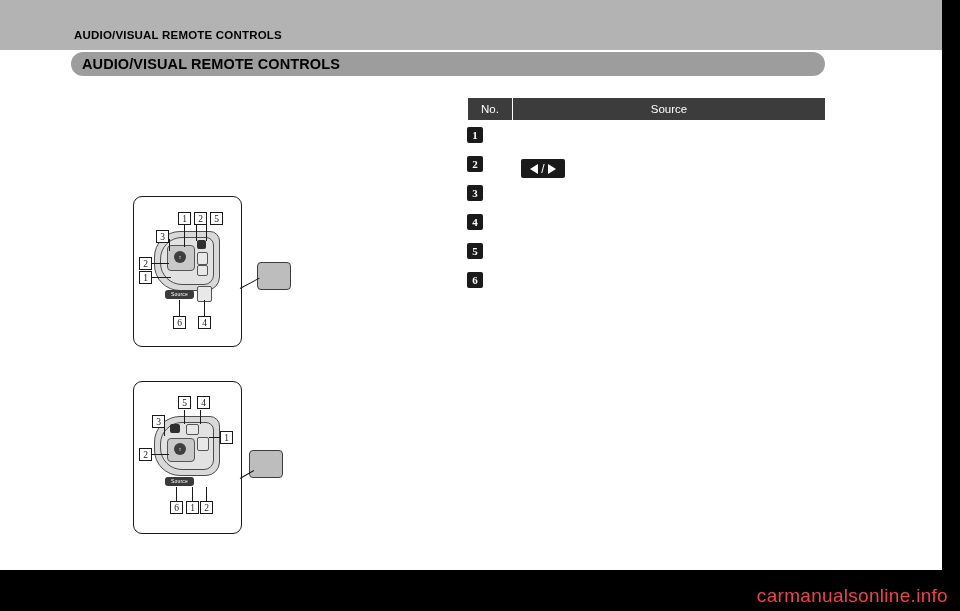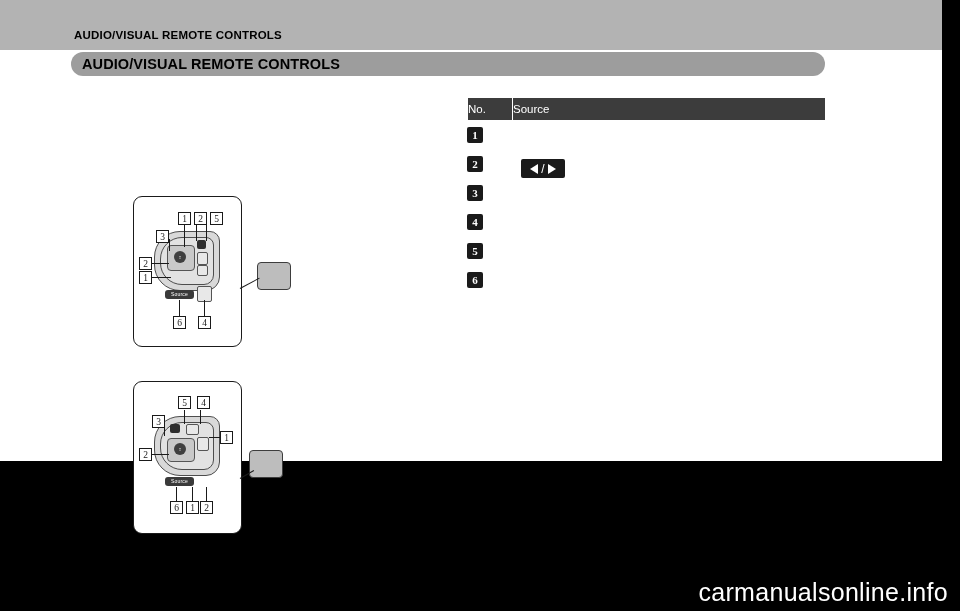--- a/index.html
+++ b/index.html
@@ -23,21 +23,21 @@
     width: 960px;
     height: 611px;
     background: #000000;
   }
 
   .sheet {
     position: absolute;
     left: 0;
     top: 0;
     width: 942px;
-    height: 461px;
+    height: 570px;
     background: #ffffff;
   }
 
   
   .header-band {
     position: absolute;
     left: 0;
     top: 0;
     width: 942px;
     height: 50px;
@@ -80,21 +80,21 @@
     position: absolute;
     border-collapse: collapse;
     table-layout: fixed;
   }
   .tbl th {
     background: #3c3c3c;
     color: #ffffff;
     font-size: 11.5px;
     font-weight: normal;
     height: 22px;
-    text-align: left;
+    text-align: center;
     border: 1px solid #ffffff;
     padding: 0;
   }
 
   #switch-table { left: 467px; top: 97px; width: 356px; }
   #mode-table   { left: 467px; top: 332px; width: 356px; }
 
   
   .numcol {
     position: absolute;
@@ -228,22 +228,22 @@
     background: #bdbdbd;
     border: 1px solid #3d3d3d;
     border-radius: 3px;
   }
 
   
   .watermark {
     position: absolute;
     right: 12px;
     bottom: 4px;
-    font-size: 25px;
-    color: #ffffff;
+    font-size: 19px;
+    color: #ef4444;
     letter-spacing: 0.3px;
     font-family: "Liberation Sans", sans-serif;
     white-space: nowrap;
   }
 </style>
 </head>
 <body>
 
 <div id="page">
   <div class="sheet">

